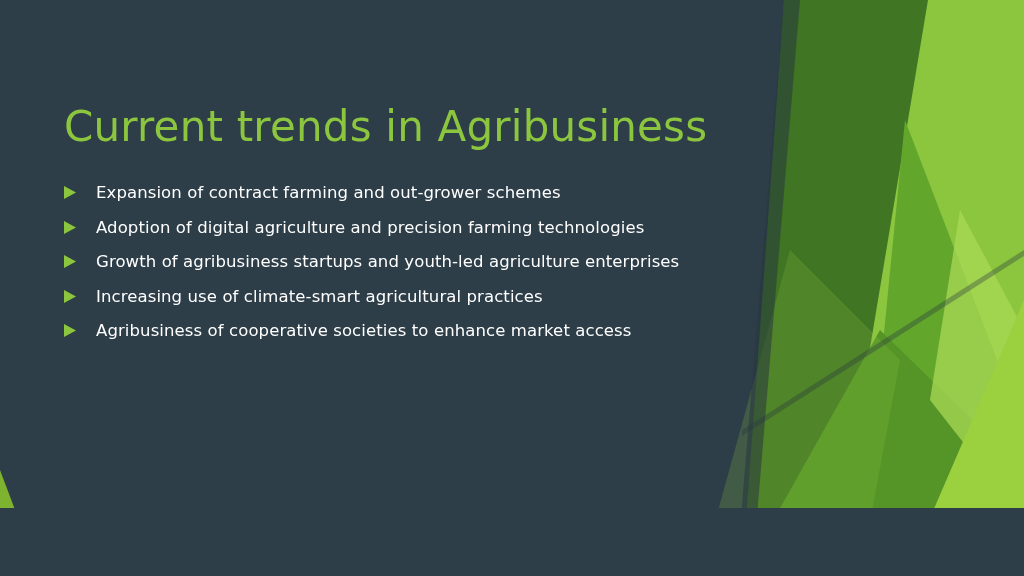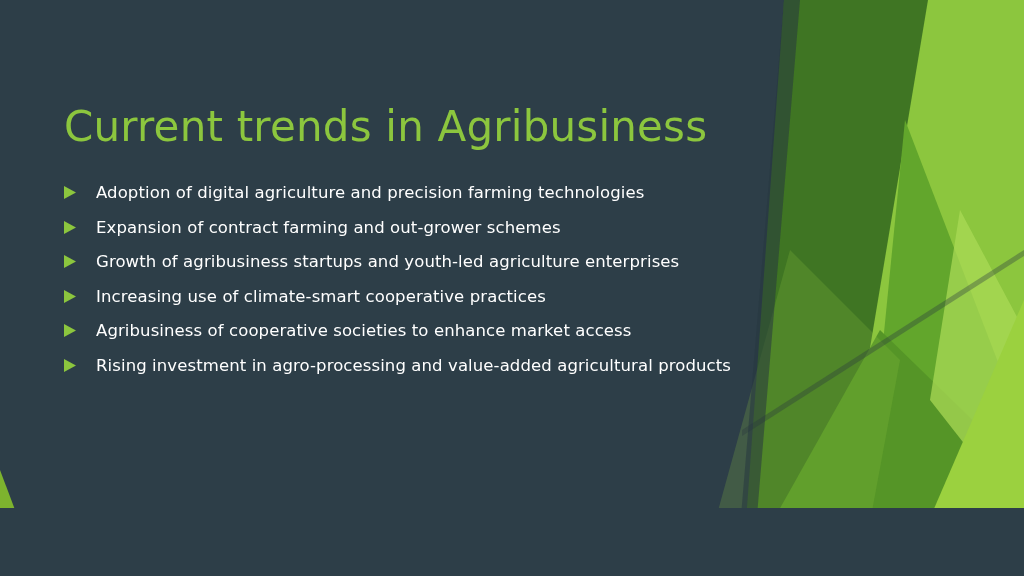--- a/index.html
+++ b/index.html
@@ -109,64 +109,56 @@
     <h1 id="title">Current trends in Agribusiness</h1>
 
     <ul id="bullet-list">
 
       <li class="bullet-item">
         <span class="bullet-marker">
           <svg width="12" height="13" viewBox="0 0 12 13">
               <polygon points="0,0 12,6.5 0,13" fill="#8cc63e"></polygon>
             </svg>
         </span>
-        <span class="bullet-text">Adoption of digital agriculture and precision farming technologies</span>
+        <span class="bullet-text">Expansion of contract farming and out-grower schemes</span>
       </li>
 
       <li class="bullet-item">
         <span class="bullet-marker">
           <svg width="12" height="13" viewBox="0 0 12 13">
               <polygon points="0,0 12,6.5 0,13" fill="#8cc63e"></polygon>
             </svg>
         </span>
-        <span class="bullet-text">Expansion of contract farming and out-grower schemes</span>
+        <span class="bullet-text">Adoption of digital agriculture and precision farming technologies</span>
       </li>
 
       <li class="bullet-item">
         <span class="bullet-marker">
           <svg width="12" height="13" viewBox="0 0 12 13">
               <polygon points="0,0 12,6.5 0,13" fill="#8cc63e"></polygon>
             </svg>
         </span>
         <span class="bullet-text">Growth of agribusiness startups and youth-led agriculture enterprises</span>
       </li>
 
       <li class="bullet-item">
         <span class="bullet-marker">
           <svg width="12" height="13" viewBox="0 0 12 13">
               <polygon points="0,0 12,6.5 0,13" fill="#8cc63e"></polygon>
             </svg>
         </span>
-        <span class="bullet-text">Increasing use of climate-smart cooperative practices</span>
+        <span class="bullet-text">Increasing use of climate-smart agricultural practices</span>
       </li>
 
       <li class="bullet-item">
         <span class="bullet-marker">
           <svg width="12" height="13" viewBox="0 0 12 13">
               <polygon points="0,0 12,6.5 0,13" fill="#8cc63e"></polygon>
             </svg>
         </span>
         <span class="bullet-text">Agribusiness of cooperative societies to enhance market access</span>
       </li>
 
-      <li class="bullet-item">
-        <span class="bullet-marker">
-          <svg width="12" height="13" viewBox="0 0 12 13">
-              <polygon points="0,0 12,6.5 0,13" fill="#8cc63e"></polygon>
-            </svg>
-        </span>
-        <span class="bullet-text">Rising investment in agro-processing and value-added agricultural products</span>
-      </li>
 
     </ul>
 
   </div>
 </div>
 
 </body></html>

